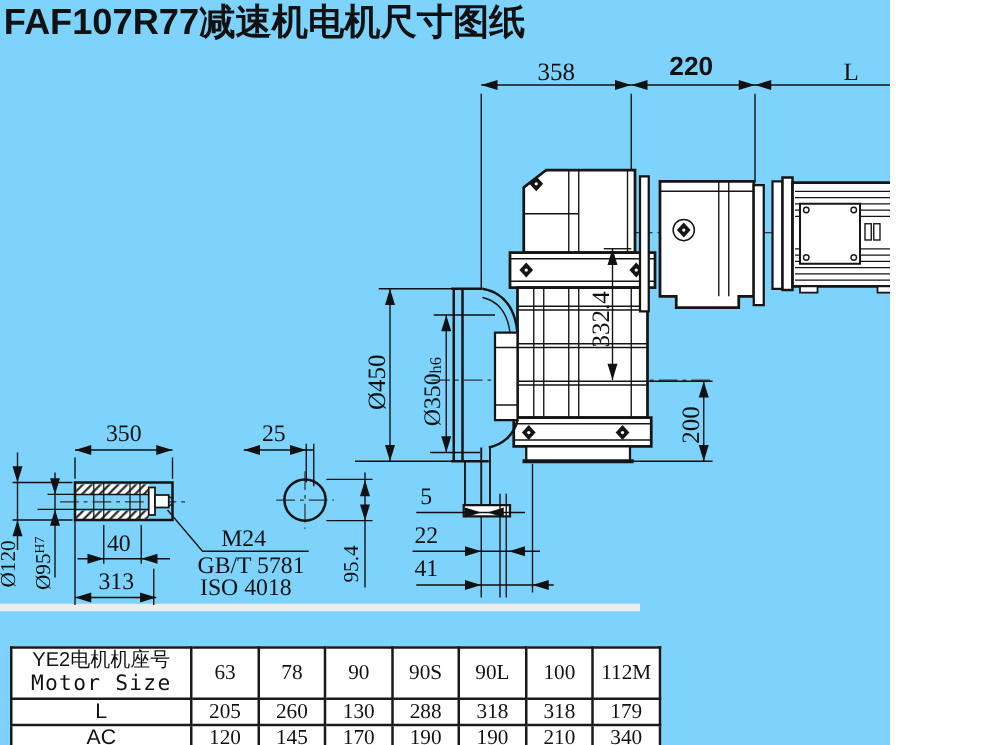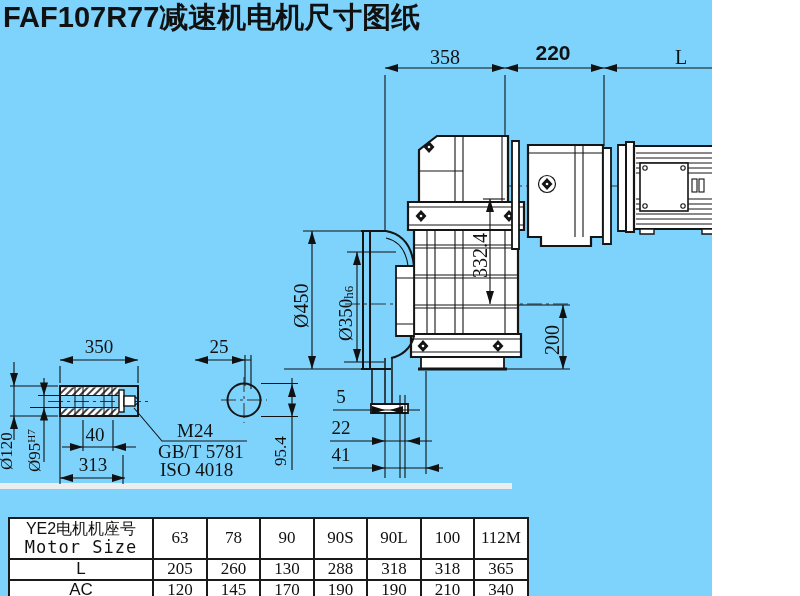--- a/index.html
+++ b/index.html
@@ -258,21 +258,21 @@
       <td class="num">112M</td>
     </tr>
     <tr style="height:21px">
       <td>L</td>
       <td class="num">205</td>
       <td class="num">260</td>
       <td class="num">130</td>
       <td class="num">288</td>
       <td class="num">318</td>
       <td class="num">318</td>
-      <td class="num">365</td>
+      <td class="num">179</td>
     </tr>
     <tr style="height:21px">
       <td>AC</td>
       <td class="num">120</td>
       <td class="num">145</td>
       <td class="num">170</td>
       <td class="num">190</td>
       <td class="num">190</td>
       <td class="num">210</td>
       <td class="num">340</td>

